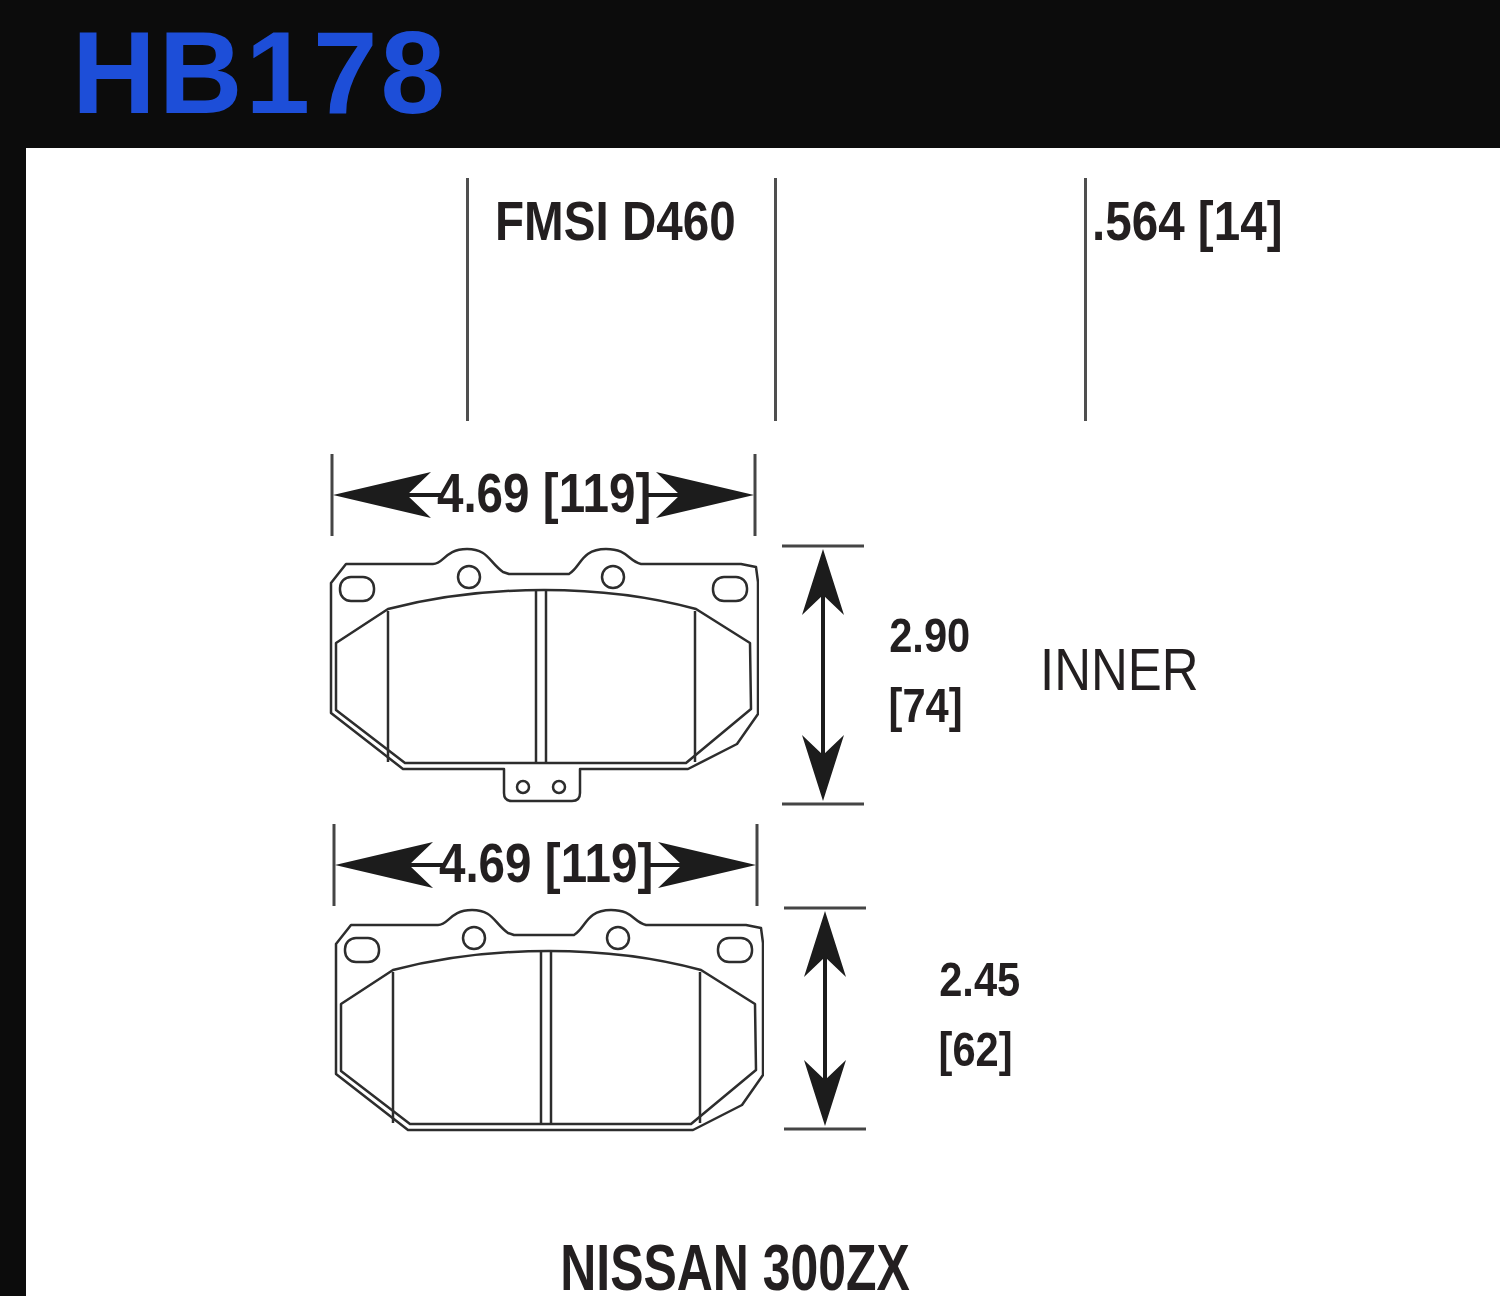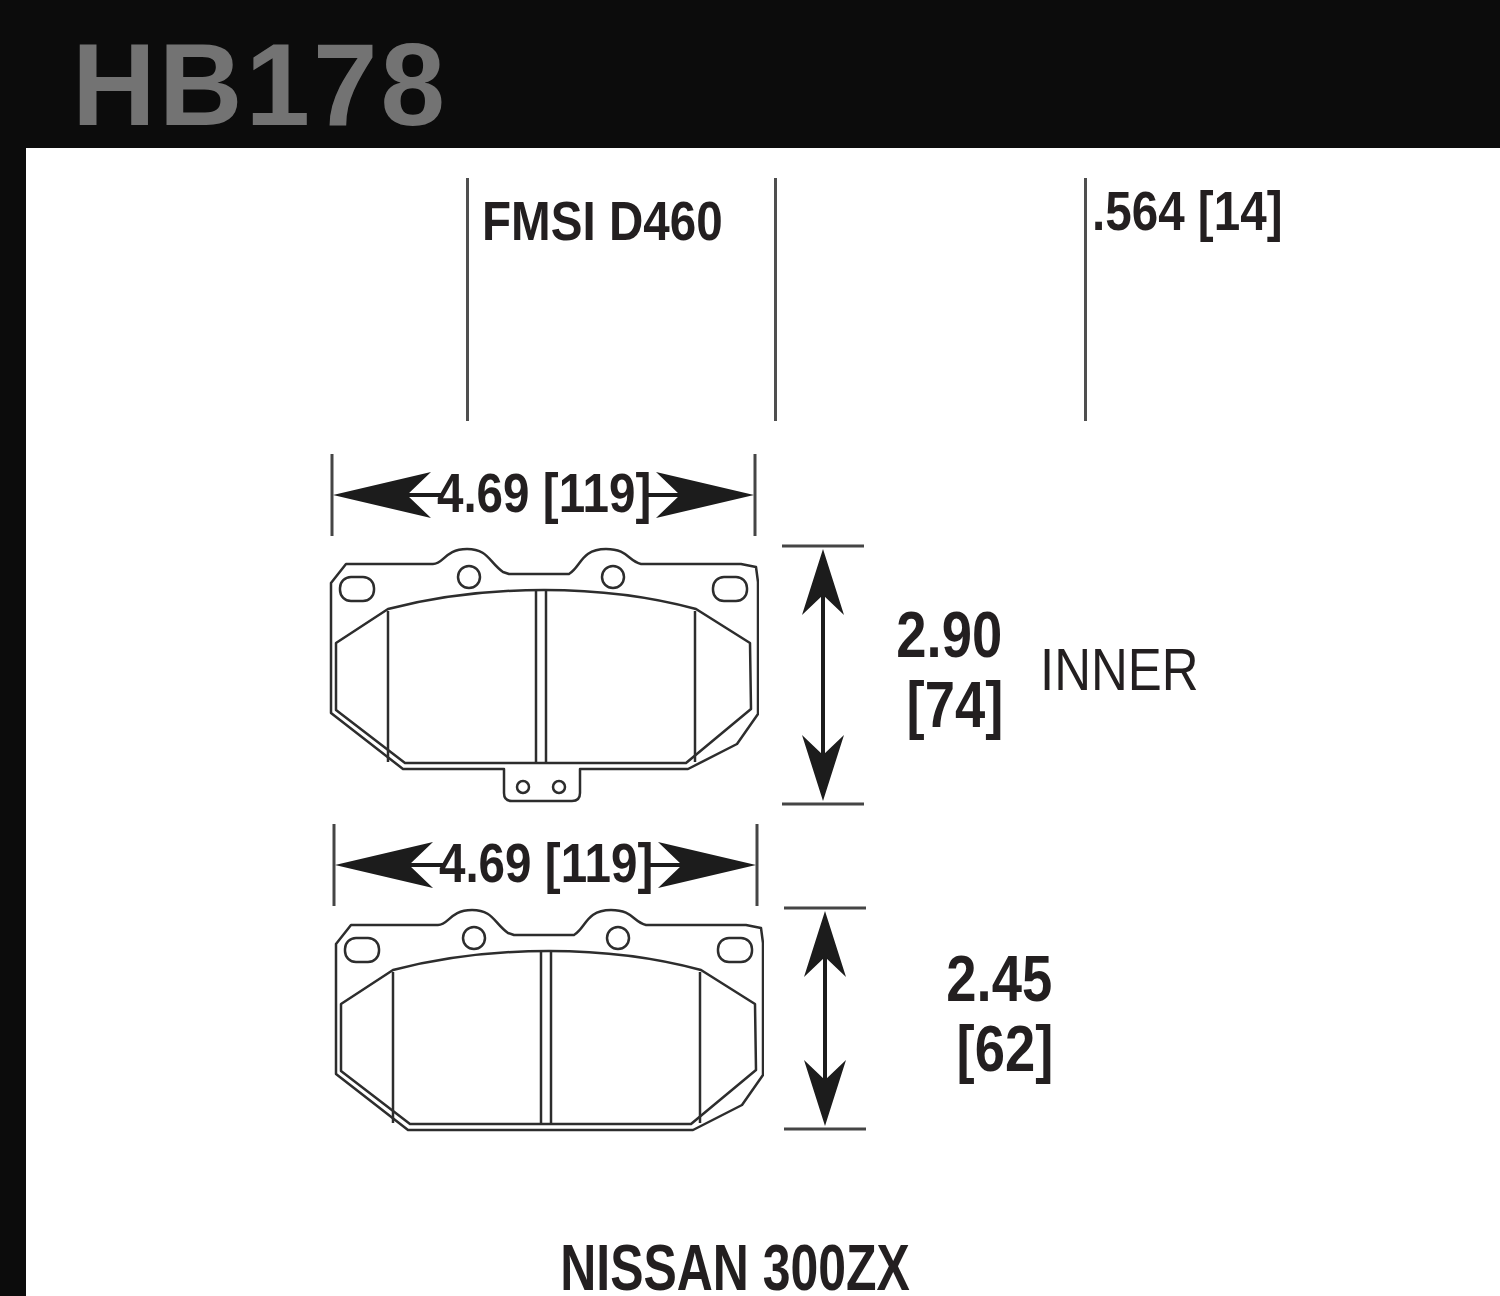--- a/index.html
+++ b/index.html
@@ -8,53 +8,53 @@
     overflow:hidden;font-family:"Liberation Sans", sans-serif;color:#231f20;
   }
   .abs{position:absolute;}
   
   .cxl{display:inline-block;transform:scaleX(0.85);transform-origin:0 50%;white-space:nowrap;}
   .cxc{display:inline-block;transform:scaleX(0.85);transform-origin:50% 50%;white-space:nowrap;}
   .cxc80{display:inline-block;transform:scaleX(0.78);transform-origin:50% 50%;white-space:nowrap;}
 
   .black-bar{background:#0c0c0c;}
   .part-number{
-    left:72px;top:20px;font-size:116px;font-weight:bold;color:#737373;
+    left:72px;top:8px;font-size:116px;font-weight:bold;color:#1d4ed8;
     letter-spacing:3px;line-height:130px;white-space:nowrap;
   }
   .divider{width:3px;background:#4f4f4f;top:178px;height:243px;}
   .spec-text{font-size:56px;font-weight:bold;line-height:70px;white-space:nowrap;}
   .spec-text span{display:block;}
   .dim-text{font-size:56px;font-weight:bold;line-height:56px;text-align:center;}
-  .vdim-text{font-size:64px;font-weight:bold;line-height:70px;text-align:right;text-decoration:underline;}
+  .vdim-text{font-size:49px;font-weight:bold;line-height:70px;text-align:left;text-decoration:underline;}
   .side-label{font-size:60px;font-weight:normal;line-height:60px;white-space:nowrap;}
   .footer-text{font-size:64px;font-weight:bold;text-align:center;line-height:64px;}
   svg{display:block;}
 </style>
 </head>
 <body>
 
 <div id="page">
 
   <div class="abs black-bar" style="left:0;top:0;width:1500px;height:148px;"></div>
   <div class="abs black-bar" style="left:0;top:148px;width:26px;height:1148px;"></div>
   <div class="abs part-number">HB178</div>
 
   <div class="abs divider" style="left:466px;"></div>
   <div class="abs divider" style="left:774px;"></div>
   <div class="abs divider" style="left:1084px;"></div>
 
 
-  <div class="abs spec-text" style="left:482px;top:186px;">
+  <div class="abs spec-text" style="left:495px;top:186px;">
     <span>
         <span class="cxl">FMSI D460</span>
       </span>
   </div>
 
-  <div class="abs spec-text" style="left:1092px;top:176px;">
+  <div class="abs spec-text" style="left:1092px;top:186px;">
     <span>
         <span class="cxl">.564 [14]</span>
       </span>
   </div>
 
   <svg class="abs" style="left:329px;top:452px;" width="429" height="86" viewBox="0 0 429 86">
     <line x1="3" y1="2" x2="3" y2="84" stroke="#454545" stroke-width="3"></line>
     <line x1="426" y1="2" x2="426" y2="84" stroke="#454545" stroke-width="3"></line>
     <polygon points="4,43 102,20 78,43 102,66" fill="#1c1c1c"></polygon>
     <polygon points="425,43 327,20 351,43 327,66" fill="#1c1c1c"></polygon>

